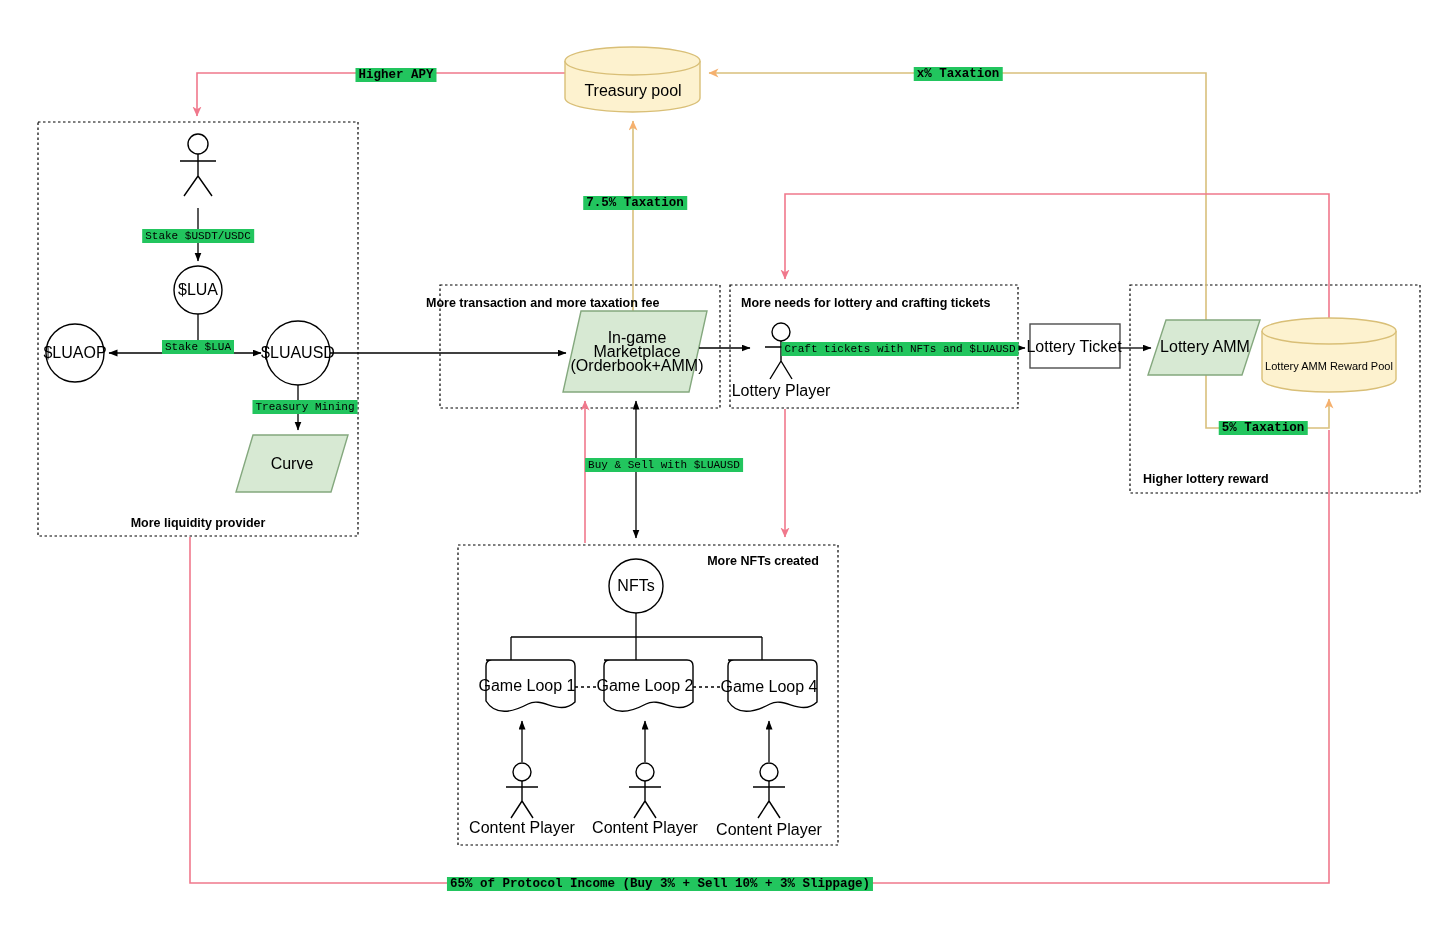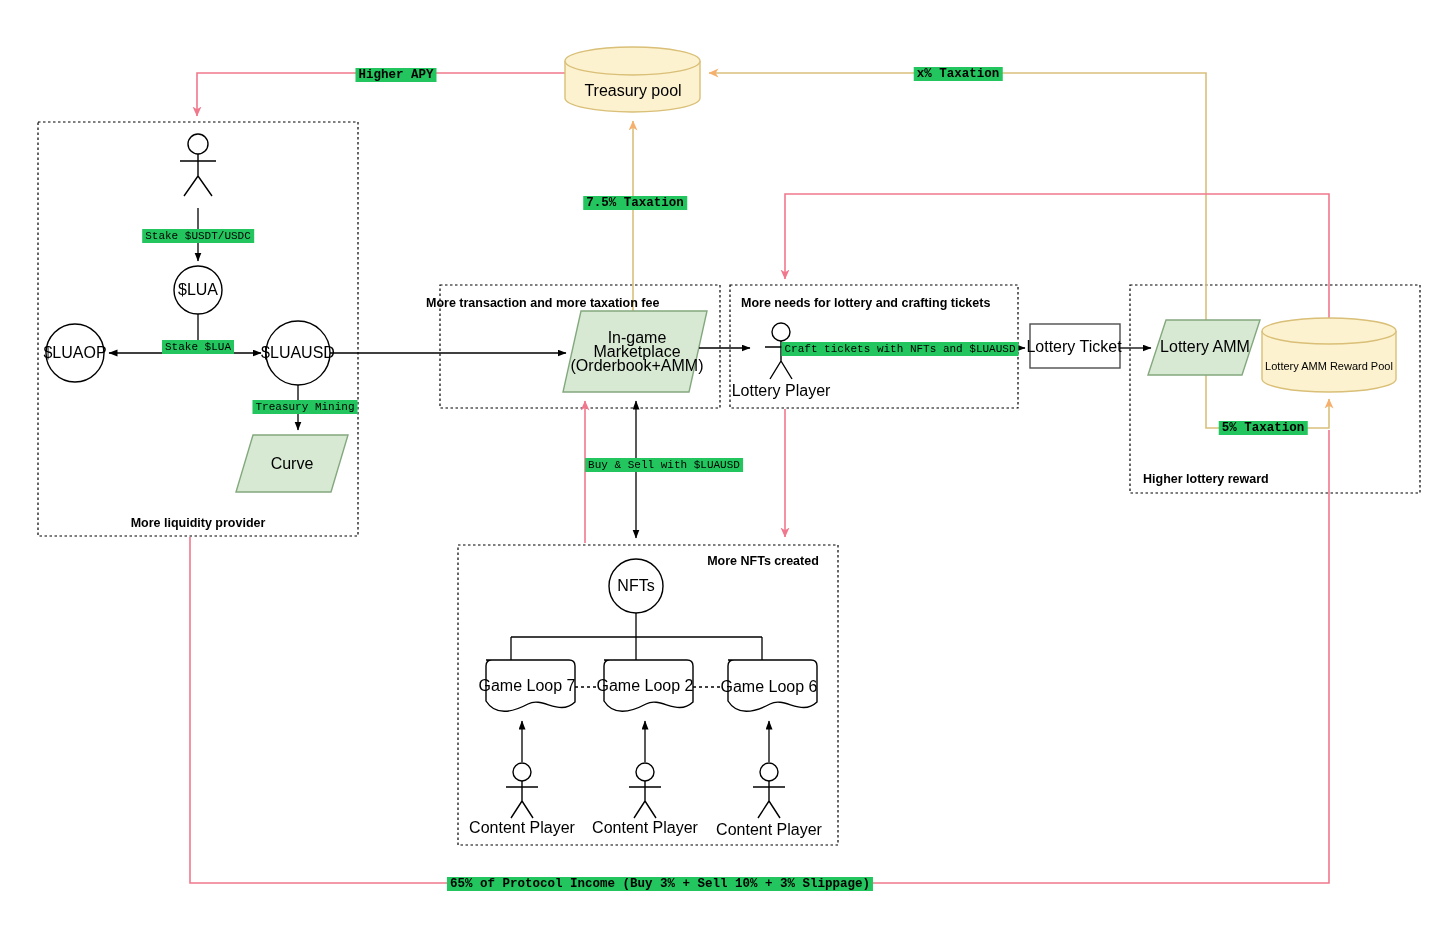--- a/index.html
+++ b/index.html
@@ -158,22 +158,22 @@
 <div class="lbl" style="left:781px;top:391px;">Lottery Player</div>
 <div class="lbl sm bg" style="left:900px;top:349px;">Craft tickets with NFTs and $LUAUSD</div>
 <div class="lbl" style="left:1074px;top:347px;">Lottery Ticket</div>
 <div class="lbl" style="left:1205px;top:347px;">Lottery AMM</div>
 <div class="lbl sm" style="left:1329px;top:366px;">Lottery AMM Reward Pool</div>
 <div class="lbl bold bg" style="left:1263px;top:428px;">5% Taxation</div>
 <div class="lbl bold left" style="left:1143px;top:479px;">Higher lottery reward</div>
 
 <div class="lbl bold" style="left:763px;top:561px;">More NFTs created</div>
 <div class="lbl" style="left:636px;top:586px;">NFTs</div>
-<div class="lbl" style="left:527px;top:686px;">Game Loop 7</div>
+<div class="lbl" style="left:527px;top:686px;">Game Loop 1</div>
 <div class="lbl" style="left:645px;top:686px;">Game Loop 2</div>
-<div class="lbl" style="left:769px;top:687px;">Game Loop 6</div>
+<div class="lbl" style="left:769px;top:687px;">Game Loop 4</div>
 <div class="lbl" style="left:522px;top:828px;">Content Player</div>
 <div class="lbl" style="left:645px;top:828px;">Content Player</div>
 <div class="lbl" style="left:769px;top:830px;">Content Player</div>
 
 <div class="lbl bold bg" style="left:660px;top:884px;">65% of Protocol Income (Buy 3% + Sell 10% + 3% Slippage)</div>
 
 </div>
 
 </body></html>

